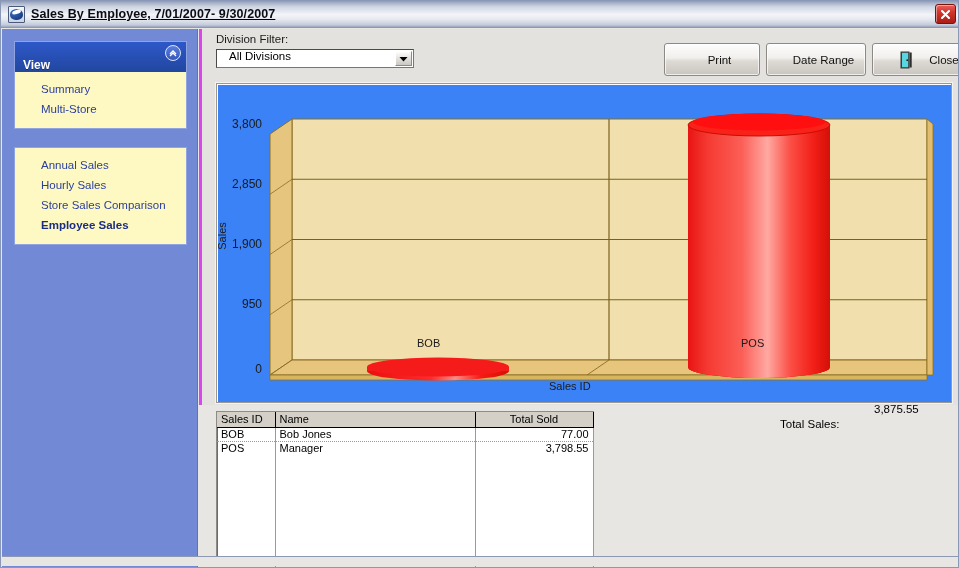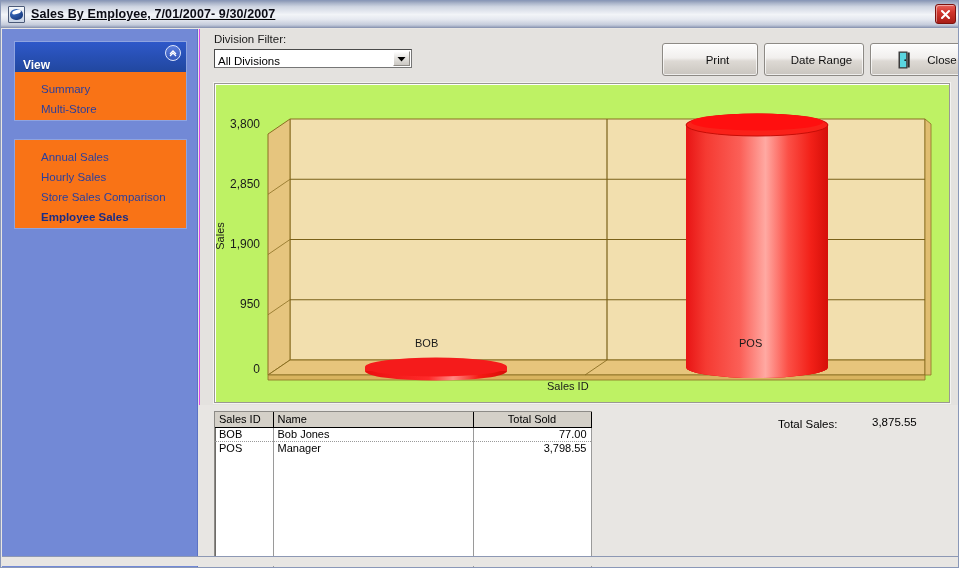--- a/index.html
+++ b/index.html
@@ -86,49 +86,49 @@
   }
   .collapse-btn {
     position: absolute; right: 5px; top: 3px;
     width: 16px; height: 16px; border-radius: 50%;
     background: linear-gradient(to bottom, #5b7edd 0%, #3457ba 100%);
     border: 1px solid #dfe7fb;
     display: flex; align-items: center; justify-content: center;
     cursor: pointer;
   }
   .collapse-btn svg { display: block; }
-  .panel-body { padding: 7px 0 1px 0; background: #f97316; }
+  .panel-body { padding: 7px 0 9px 0; background: #fef9c3; }
   .panel-item {
     font-size: 11.5px; color: #2a3f9e;
     padding: 3px 0 3px 26px; cursor: pointer;
     white-space: nowrap; line-height: 14px;
   }
   .panel-item.active { font-weight: bold; color: #1b2d85; }
 
   
   #content {
     position: absolute; left: 198px; top: 28px;
     width: 760px; height: 376px;
     background: #e4e2df;
-    border-left: 1px solid #d946ef;
+    border-left: 3px solid #d946ef;
   }
 
   #filter-label {
     position: absolute; left: 14px; top: 4px;
     font-size: 11.5px; color: #1a1a1a;
   }
   #division-select {
     position: absolute; left: 14px; top: 20px;
     width: 198px; height: 19px;
     background: #ffffff;
     border: 1px solid #767676;
     border-top-color: #4a4a4a; border-left-color: #4a4a4a;
-    display: flex; align-items: flex-end;
+    display: flex; align-items: flex-start;
     font-size: 11.5px; color: #000;
-    padding-left: 3px;
+    padding-left: 12px;
     cursor: pointer;
   }
   #division-select .arrow-box {
     position: absolute; right: 1px; top: 1px;
     width: 17px; height: 15px;
     background: linear-gradient(to bottom, #fdfdfd 0%, #e3e1dd 50%, #cbc8c3 100%);
     border: 1px solid #8e8b86;
     border-top-color: #fff; border-left-color: #fff;
     display: flex; align-items: center; justify-content: center;
   }
@@ -146,21 +146,21 @@
   }
   #btn-print { left: 462px; width: 96px; }
   #btn-daterange { left: 564px; width: 100px; }
   #btn-close { left: 670px; width: 100px; gap: 14px; }
   .door-icon { width: 15px; height: 18px; position: relative; flex: 0 0 auto; }
 
   
   #chart-panel {
     position: absolute; left: 14px; top: 54px;
     width: 736px; height: 320px;
-    background: #bef264;
+    background: #3b82f6;
     border: 1px solid #9a9894;
     box-shadow: inset 1px 1px 0 #ffffff, 0 0 0 1px #f4f3f1;
   }
   #plot-svg { position: absolute; left: 0; top: 0; }
   .ax-label {
     position: absolute; font-size: 11px; color: #1a1a1a;
     font-family: "Liberation Sans", sans-serif;
   }
   #ylabel-sales {
     left: -9px; top: 146px; transform: rotate(-90deg);
@@ -193,21 +193,21 @@
     border-right: 1px solid #9a9a9a;
     padding-left: 4px;
     vertical-align: top;
     line-height: 13px;
   }
   table.grid td.num { text-align: right; padding-right: 4px; padding-left: 0; }
   table.grid tr.r0 td { border-bottom: 1px dotted #9a9a9a; }
   td.filler { border-right: 1px solid #9a9a9a; }
 
   #total-label { position: absolute; left: 578px; top: 389px; font-size: 11.5px; color: #000; }
-  #total-value { position: absolute; left: 672px; top: 387px; font-size: 11.5px; color: #000; }
+  #total-value { position: absolute; left: 672px; top: 374px; font-size: 11.5px; color: #000; }
 
   #statusbar {
     position: absolute; left: 1px; bottom: 1px; width: 957px; height: 10px;
     background: #e8e6e3; border-top: 1px solid #8d98b4;
   }
 </style>
 </head>
 <body>
 
 <div id="app">

